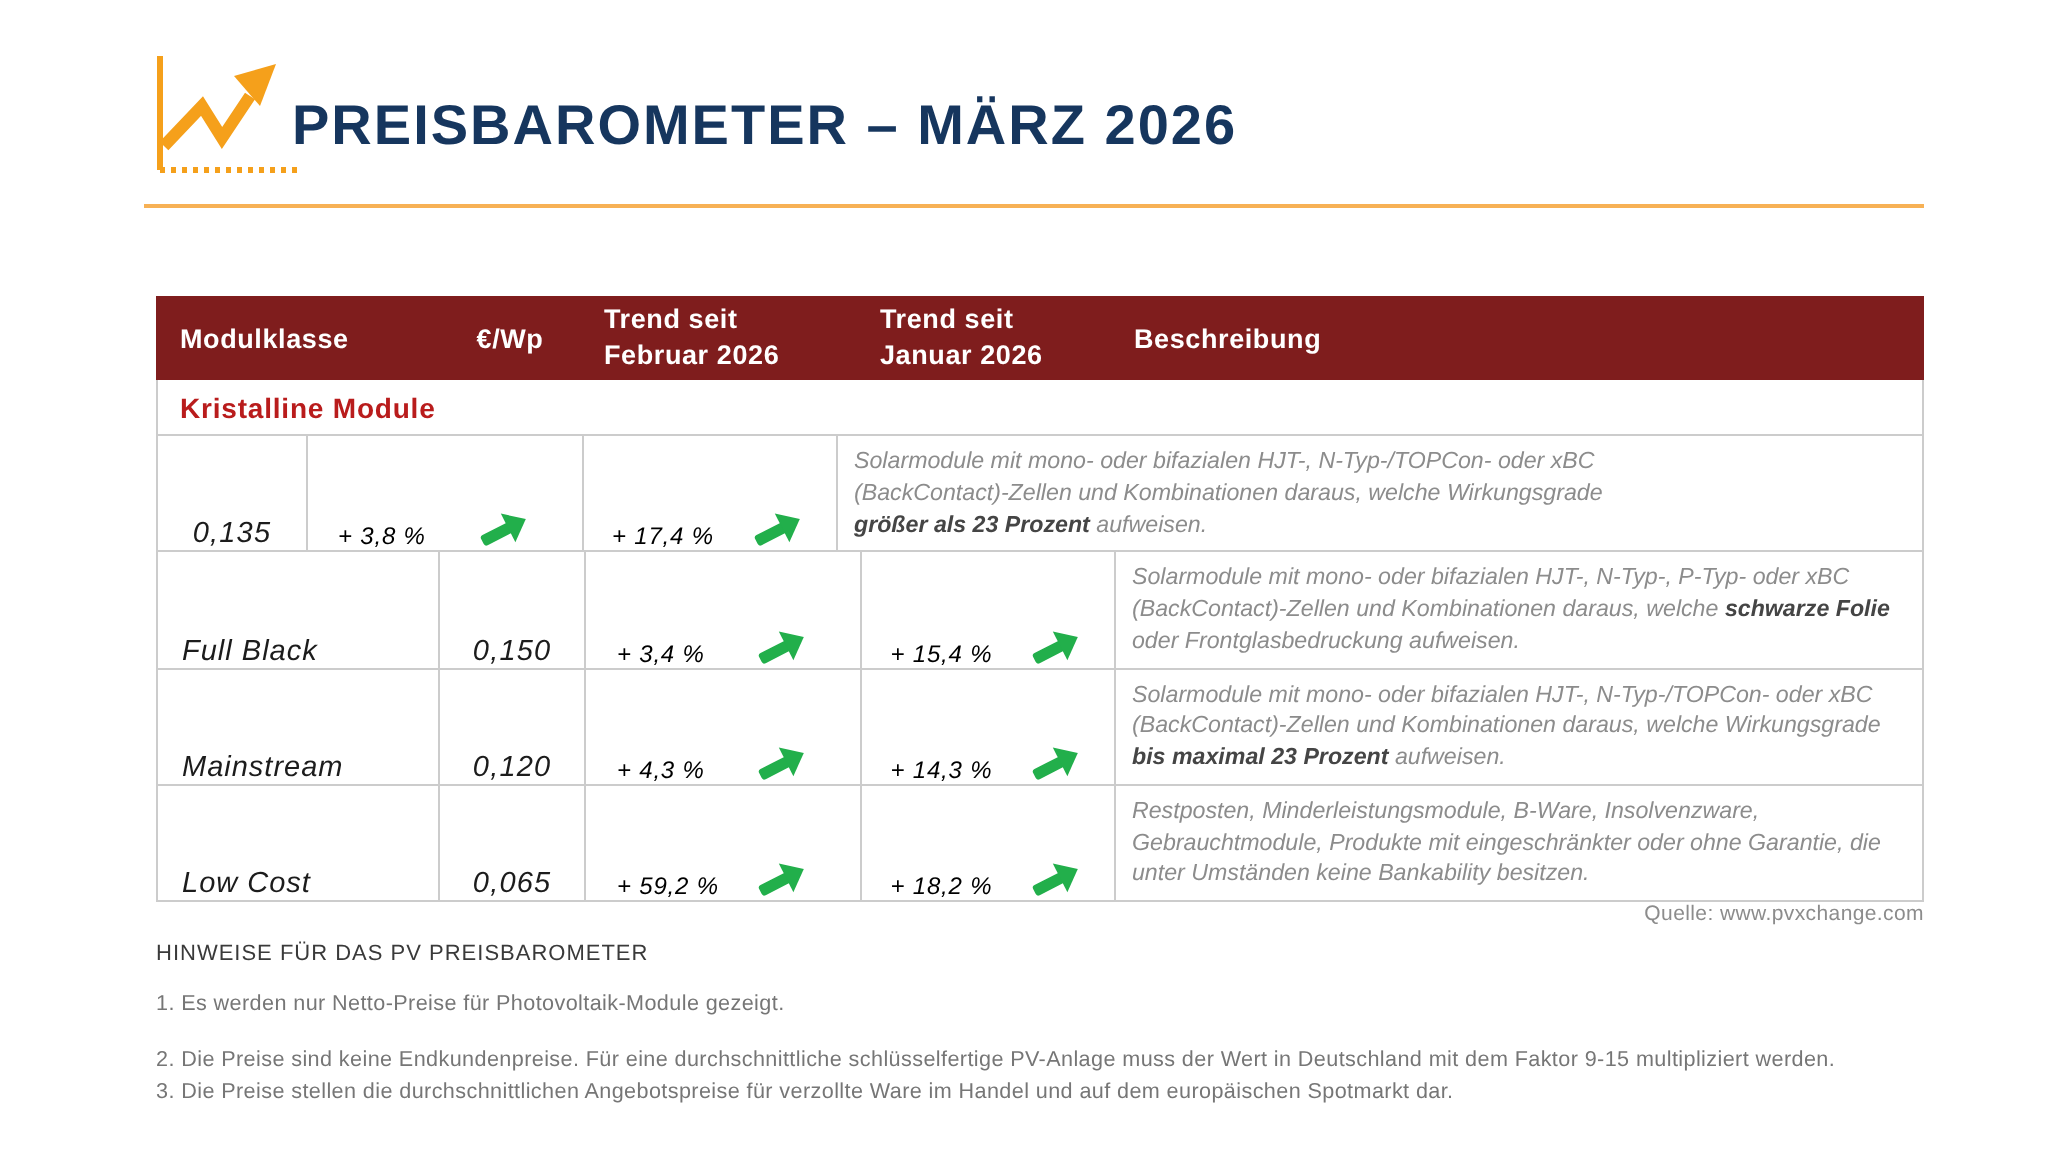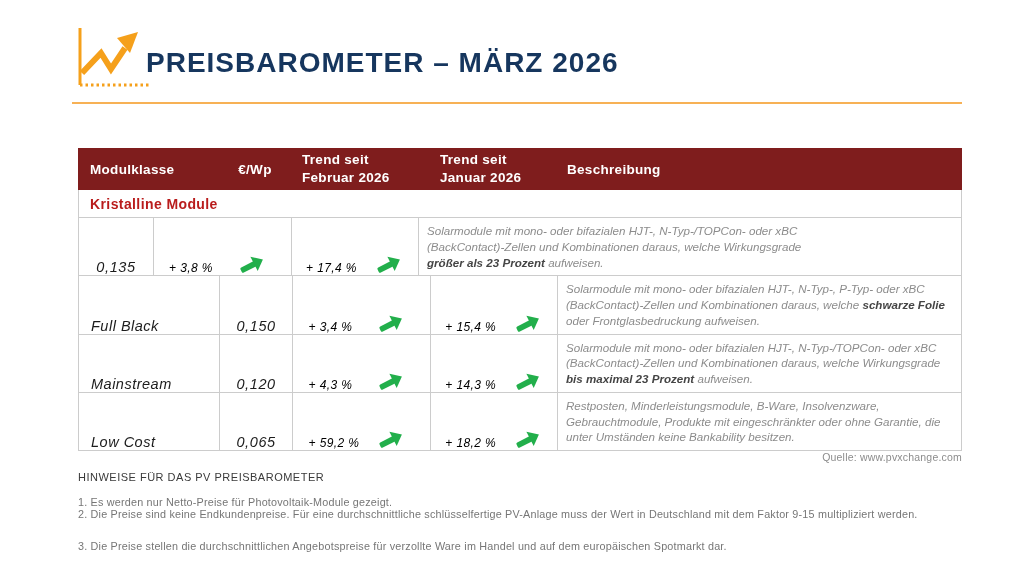--- a/index.html
+++ b/index.html
@@ -57,21 +57,21 @@
   .source-line{
     position:absolute;top:451px;right:62px;
     font-size:10.5px;color:#8c8c8c;letter-spacing:0.2px;
   }
   .notes-heading{
     position:absolute;left:78px;top:471px;
     font-size:11px;color:#3a3a3a;letter-spacing:0.5px;
   }
   .note{position:absolute;left:78px;font-size:10.8px;color:#767676;letter-spacing:0.2px;white-space:nowrap;}
   .note-1{top:496px;}
-  .note-2{top:508px;}
+  .note-2{top:524px;}
   .note-3{top:540px;}
 </style>
 </head>
 <body>
 
 <div class="logo">
   <svg width="80" height="64" viewBox="0 0 78 64">
     <path d="M5 2 V59" stroke="#F5A01B" stroke-width="3" fill="none"></path>
     <path d="M5 59 H74" stroke="#F5A01B" stroke-width="3" fill="none" stroke-dasharray="2.5 3"></path>
     <polyline points="7,47 26,27 36,43 50,22" stroke="#F5A01B" stroke-width="6" fill="none" stroke-linejoin="miter"></polyline>

